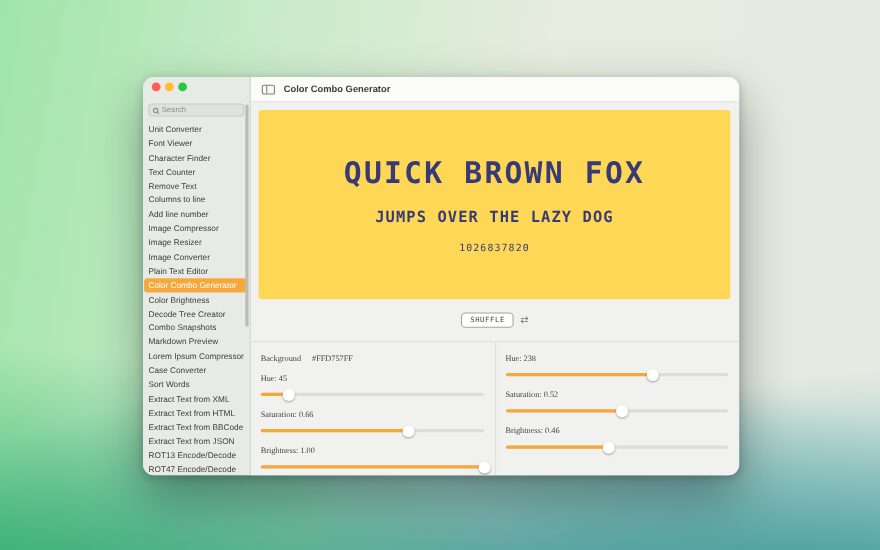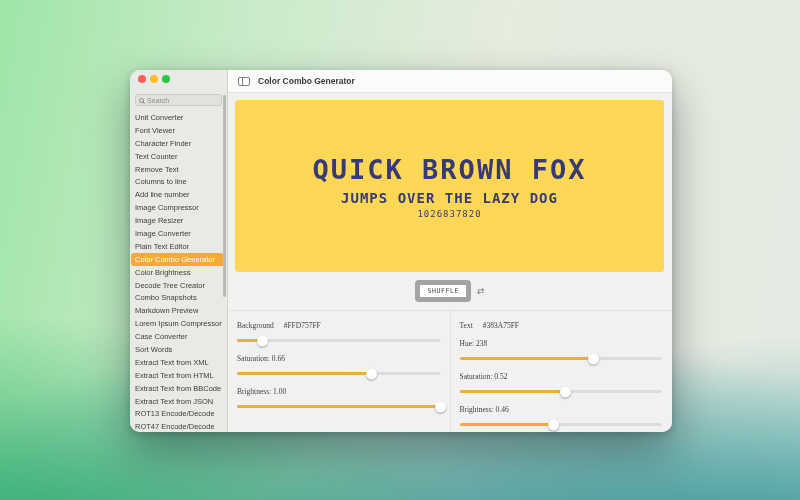--- a/index.html
+++ b/index.html
@@ -52,21 +52,21 @@
   .content { flex:1; display:flex; flex-direction:column; background:#f1f2f0; }
   .preview { margin:7px 8px 0 7px; height:172px; border-radius:3px;
     display:flex; flex-direction:column; align-items:center; justify-content:center;
     font-family:"DejaVu Sans Mono", monospace; }
   .pv1 { font-size:27px; font-weight:bold; letter-spacing:2px; }
   .pv2 { font-size:14px; font-weight:bold; letter-spacing:1px; margin-top:5px; }
   .pv3 { font-size:9px; margin-top:3px; letter-spacing:1px; }
 
   .shuffle-row { height:39px; display:flex; align-items:center; justify-content:center;
     gap:6px; border-bottom:1px solid #e1e1df; margin:0 0 0 0; flex-shrink:0; }
-  .shuffle-btn { background:#fff; border:5px solid #a3a3a3; border-radius:4px;
+  .shuffle-btn { background:#fff; border:1px solid #a3a3a3; border-radius:4px;
     font-size:6.5px; letter-spacing:.6px; color:#454545; padding:2px 7px;
     font-family:"DejaVu Sans Mono", monospace; }
   .swap-icon { font-size:9px; color:#7a7a78; line-height:1; }
 
   .sliders { flex:1; display:flex; font-family:Liberation Serif, serif; }
   .col { flex:1; padding:10px 10px 0 9px; min-width:0; }
   .col:first-child { border-right:1px solid #e1e1df; }
   .col-header { display:flex; gap:10px; font-size:7.5px; color:#3f3f3f;
     margin-bottom:9px; }
   .s-label { font-size:7.5px; color:#3f3f3f; margin-bottom:9px; }
@@ -123,62 +123,59 @@
       <div class="v-scrollbar"></div>
     </div>
 
     <div class="main">
       <div class="titlebar">
         <span class="sidebar-toggle"></span>
         <span class="window-title">Color Combo Generator</span>
       </div>
 
       <div class="content">
-        <div class="preview" style="background: rgb(255, 215, 87); color: rgb(56, 58, 117);">
+        <div class="preview" style="background: rgb(255, 215, 87); color: rgb(56, 58, 117); gap: 12px;">
           <div class="pv1">QUICK BROWN FOX</div>
           <div class="pv2">JUMPS OVER THE LAZY DOG</div>
           <div class="pv3">1026837820</div>
         </div>
 
         <div class="shuffle-row">
           <button class="shuffle-btn">SHUFFLE</button>
           <span class="swap-icon">⇄</span>
         </div>
 
         <div class="sliders">
 
           <div class="col">
             <div class="col-header">
               <span>Background</span>
               <span>#FFD757FF</span>
             </div>
+            <div class="s-label">Hue: 45</div>
             <div class="track">
               <div class="fill" style="background: rgb(245, 169, 60); width: 12.5%;">
                 <span class="thumb"></span>
               </div>
             </div>
             <div class="s-label">Saturation: 0.66</div>
             <div class="track">
               <div class="fill" style="background: rgb(245, 169, 60); width: 66%;">
                 <span class="thumb"></span>
               </div>
             </div>
             <div class="s-label">Brightness: 1.00</div>
             <div class="track">
               <div class="fill" style="background: rgb(245, 169, 60); width: 100%;">
                 <span class="thumb"></span>
               </div>
             </div>
           </div>
 
           <div class="col">
-            <div class="col-header">
-              <span>Text</span>
-              <span>#383A75FF</span>
-            </div>
             <div class="s-label">Hue: 238</div>
             <div class="track">
               <div class="fill" style="background: rgb(245, 169, 60); width: 66.1%;">
                 <span class="thumb"></span>
               </div>
             </div>
             <div class="s-label">Saturation: 0.52</div>
             <div class="track">
               <div class="fill" style="background: rgb(245, 169, 60); width: 52%;">
                 <span class="thumb"></span>

